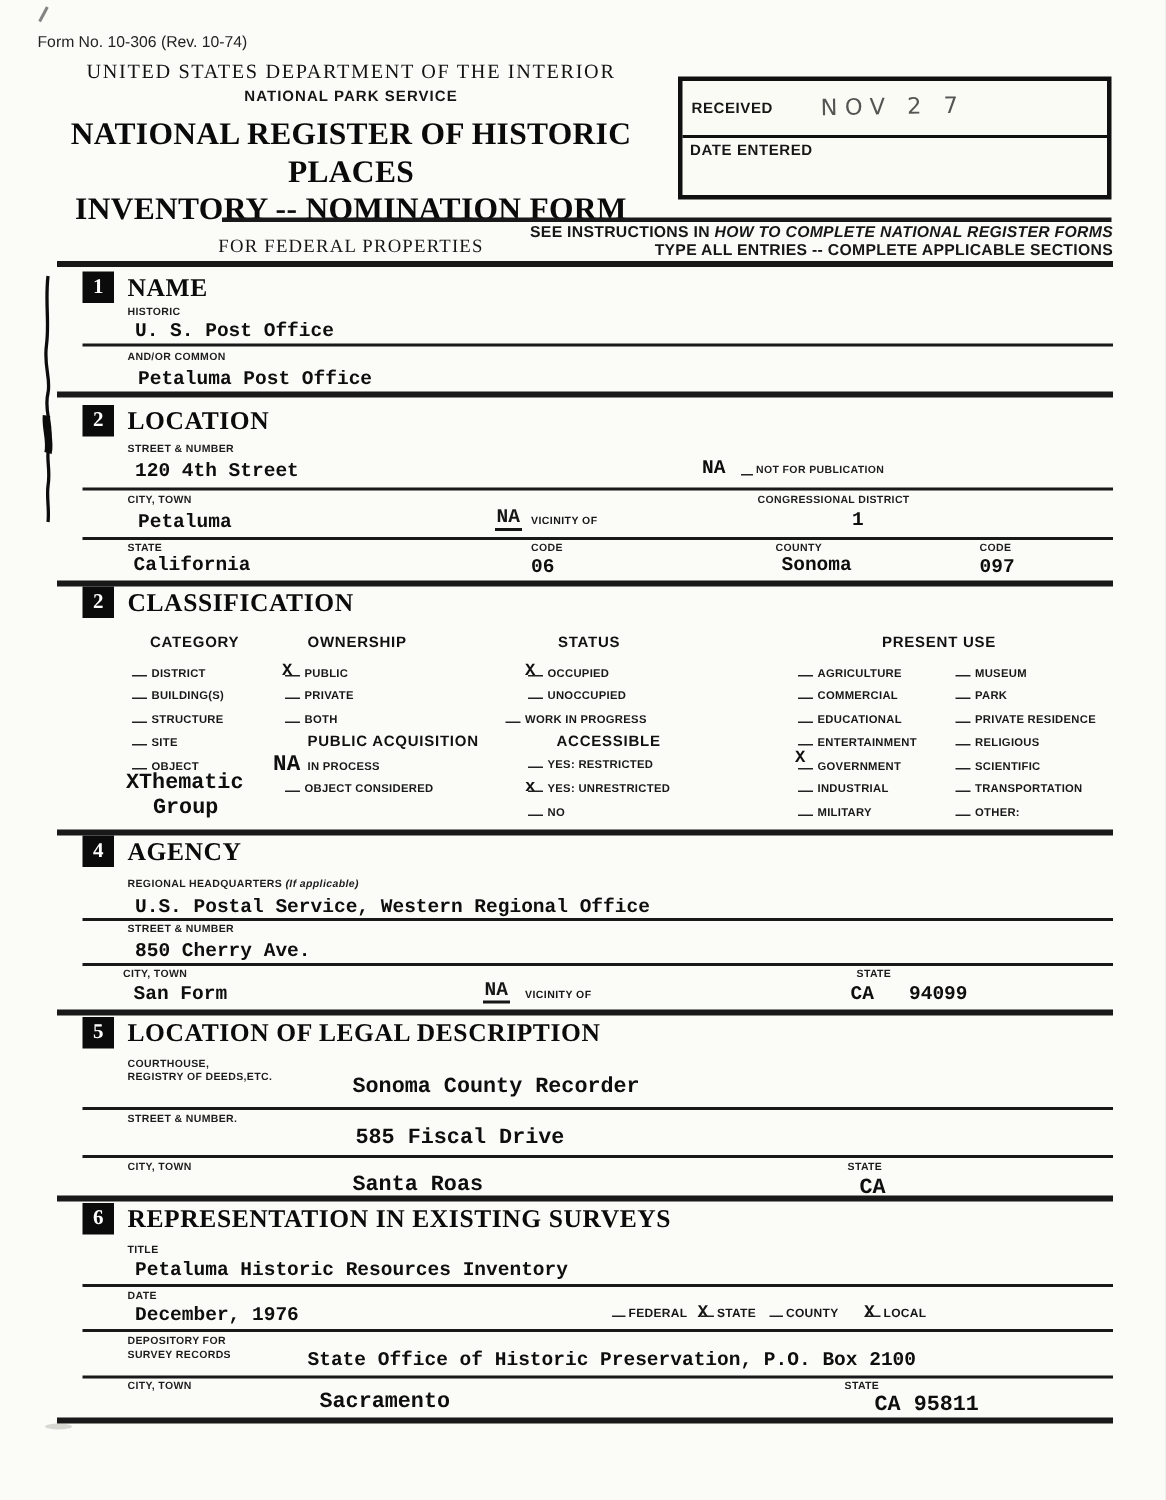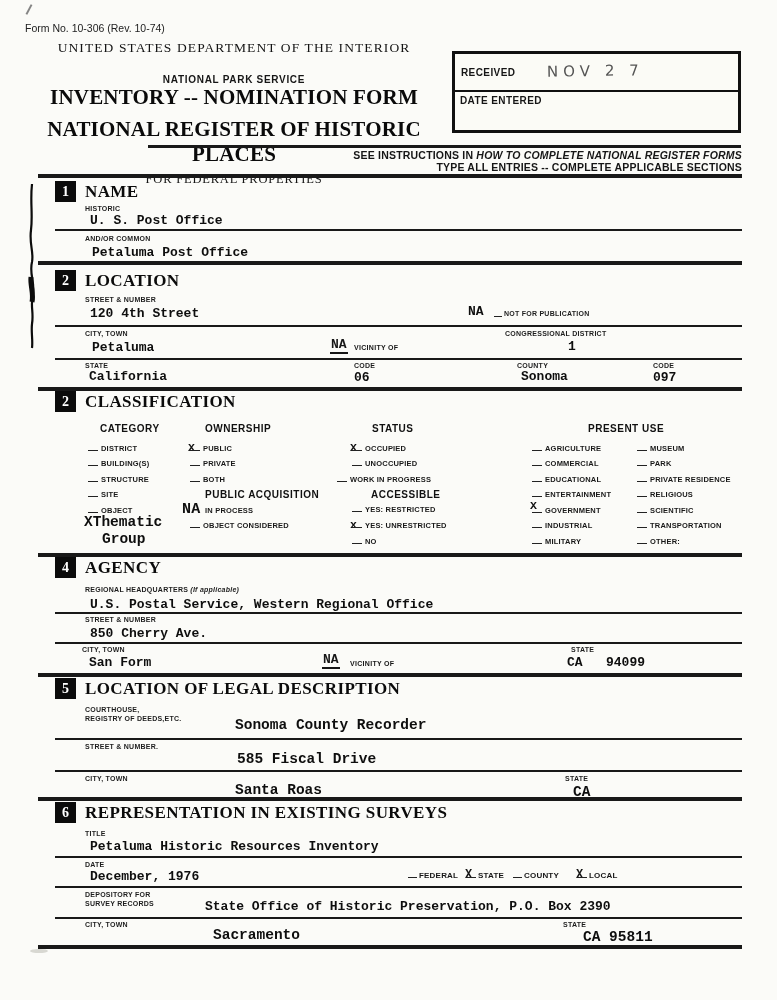--- a/index.html
+++ b/index.html
@@ -57,23 +57,23 @@
   <svg class="a" style="left:22px;top:182px" width="20" height="170" viewBox="0 0 20 170">
     <path d="M10,2 C8,20 11,32 9,48 C7,62 12,70 10,80 C7,92 13,100 11,112 C8,124 12,130 10,142 C9,150 11,158 10,166" stroke="#0c0c0c" stroke-width="2.2" fill="none"></path>
     <path d="M9,95 C8,103 12,112 10,120" stroke="#0c0c0c" stroke-width="5" fill="none"></path>
   </svg>
   <div class="a smudge" style="left:30px;top:949px"></div>
 
   <div class="a h-form" style="left:25px;top:22px">Form No. 10-306 (Rev. 10-74)</div>
 
   <div class="a hdrc" style="left:8px;top:40px;width:452px">
     <div class="h-dept">UNITED STATES DEPARTMENT OF THE INTERIOR</div>
-    <div class="h-serv" style="margin-top:18px">NATIONAL PARK SERVICE</div>
+    <div class="h-serv" style="margin-top:3px">NATIONAL PARK SERVICE</div>
+    <div class="h-t1" style="margin-top:7px">NATIONAL REGISTER OF HISTORIC PLACES</div>
     <div class="h-t1">INVENTORY -- NOMINATION FORM</div>
-    <div class="h-t1" style="margin-top:7px">NATIONAL REGISTER OF HISTORIC PLACES</div>
     <div class="h-sub" style="margin-top:5px">FOR FEDERAL PROPERTIES</div>
   </div>
 
   <div class="a npsbox" style="left:452px;top:51px;width:289px;height:82px">
     <div class="nps-rec">
       <span class="a nps-lab" style="left:6px;top:13px">RECEIVED</span>
       <span class="a stamp" style="left:92px;top:8px">NOV 2 7</span>
     </div>
     <div class="nps-date">DATE ENTERED</div>
   </div>
@@ -218,21 +218,21 @@
   <div class="a rule" style="left:55px;top:856px;width:687px"></div>
   <span class="a lbl" style="left:85px;top:861px">DATE</span>
   <span class="a val" style="left:90px;top:869px">December, 1976</span>
   <div class="a ck6" style="left:408px;top:871px"><span class="mk"></span><span class="dash"></span><span>FEDERAL</span></div>
   <div class="a ck6" style="left:467px;top:871px"><span class="mk">X</span><span class="dash"></span><span>STATE</span></div>
   <div class="a ck6" style="left:513px;top:871px"><span class="mk"></span><span class="dash"></span><span>COUNTY</span></div>
   <div class="a ck6" style="left:578px;top:871px"><span class="mk">X</span><span class="dash"></span><span>LOCAL</span></div>
   <div class="a rule" style="left:55px;top:886px;width:687px"></div>
   <span class="a lbl" style="left:85px;top:891px">DEPOSITORY FOR</span>
   <span class="a lbl" style="left:85px;top:900px">SURVEY RECORDS</span>
-  <span class="a val" style="left:205px;top:899px">State Office of Historic Preservation, P.O. Box 2390</span>
+  <span class="a val" style="left:205px;top:899px">State Office of Historic Preservation, P.O. Box 2100</span>
   <div class="a rule" style="left:55px;top:917px;width:687px"></div>
   <span class="a lbl" style="left:85px;top:921px">CITY, TOWN</span>
   <span class="a val big" style="left:213px;top:927px">Sacramento</span>
   <span class="a lbl" style="left:563px;top:921px">STATE</span>
   <span class="a val big" style="left:583px;top:929px">CA 95811</span>
   <div class="a rule thick" style="left:38px;top:945px;width:704px"></div>
 
 </div>
 
 </body></html>

